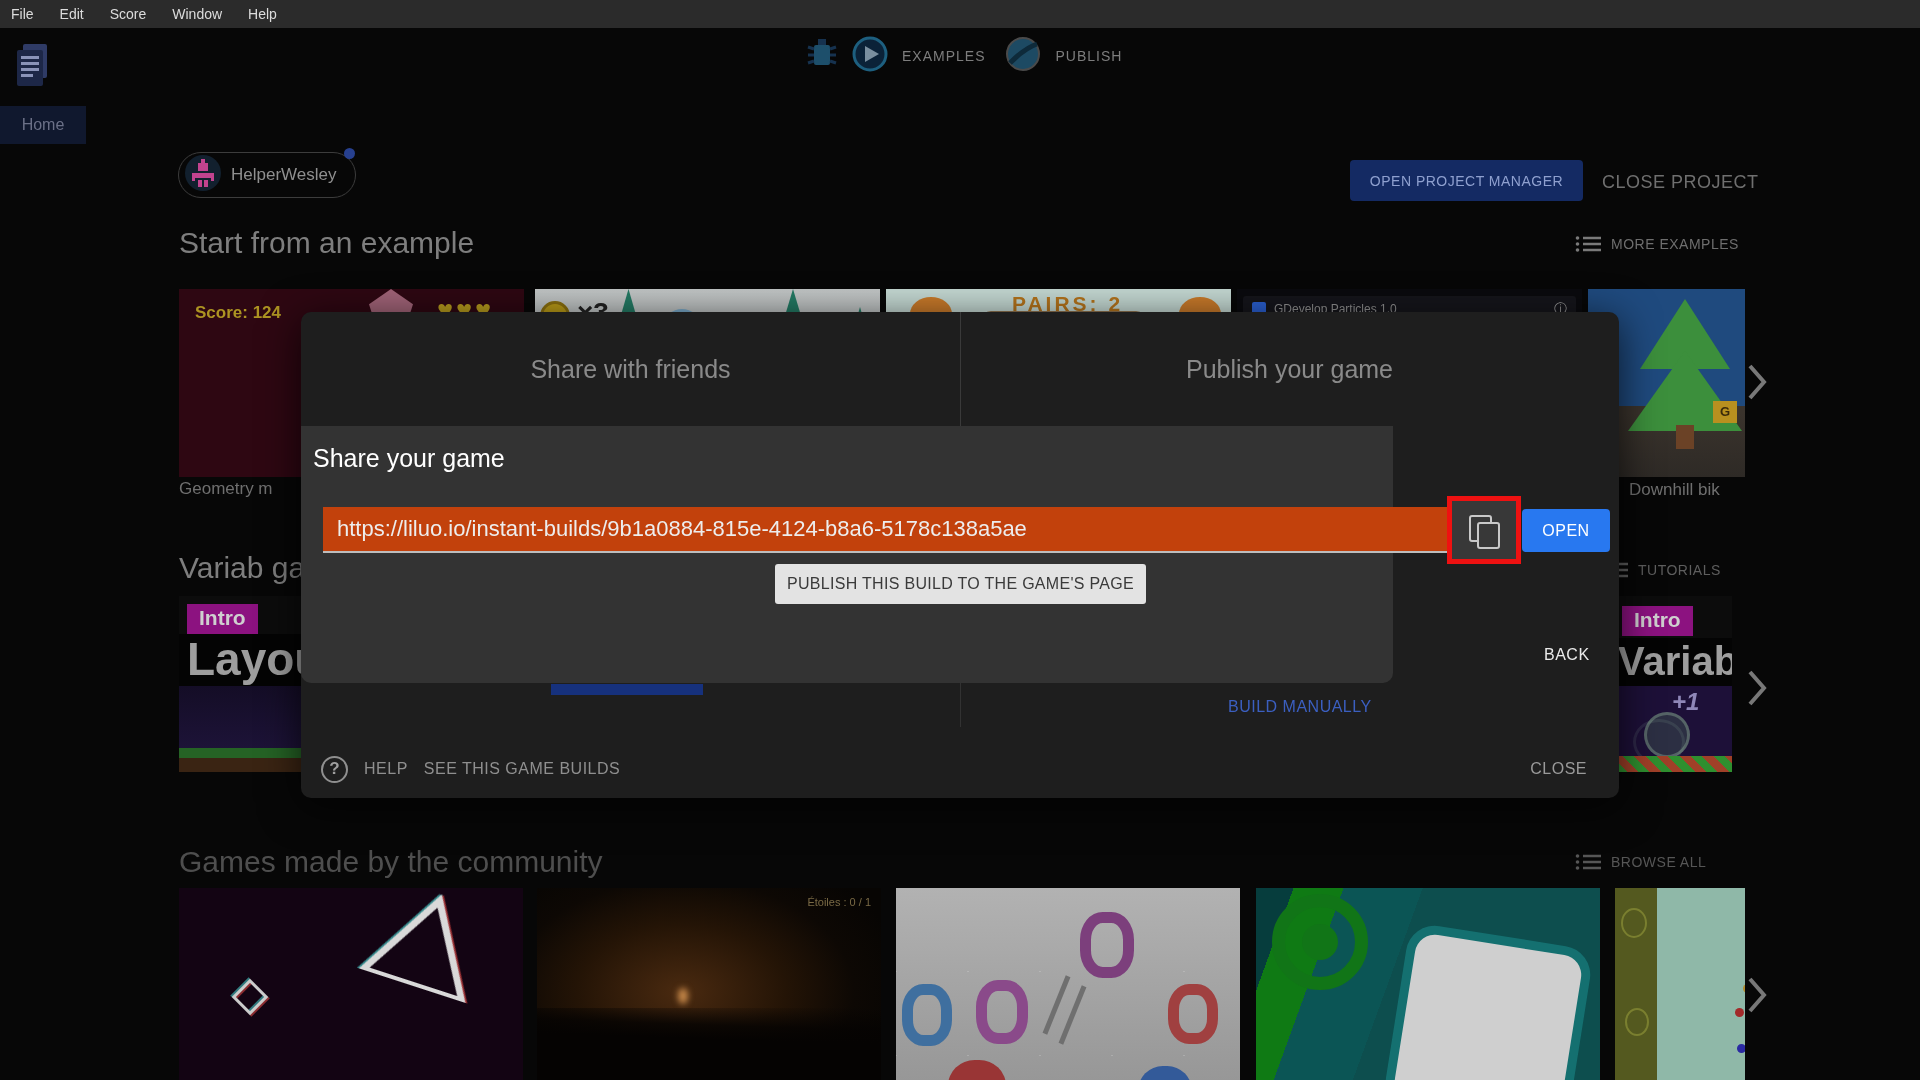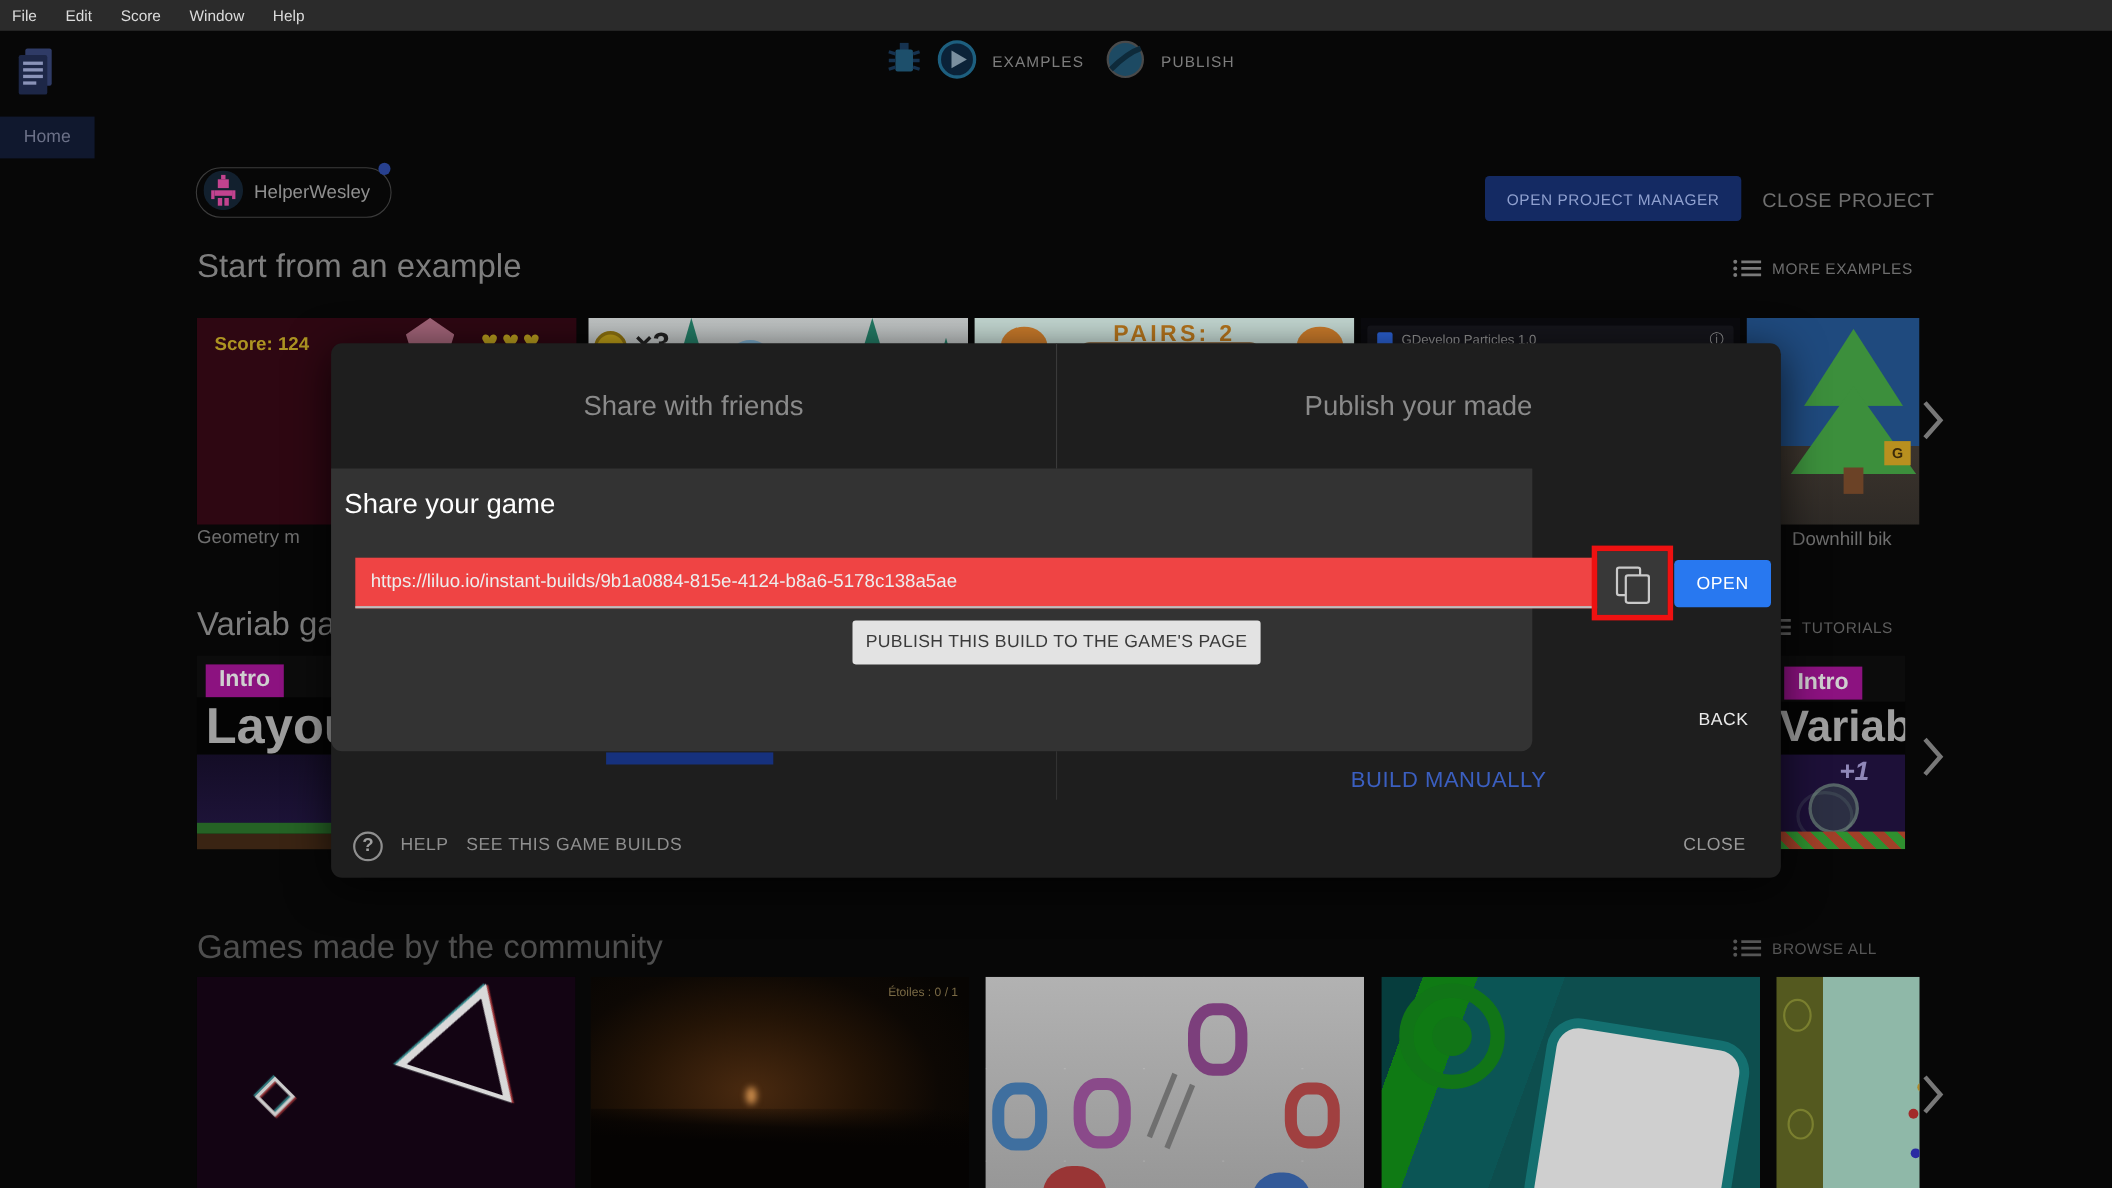--- a/index.html
+++ b/index.html
@@ -141,38 +141,38 @@
             box-shadow:0 8px 40px rgba(0,0,0,.7); z-index:10;padding-left:48px; }
   .tabs { position:absolute; left:0; top:0; width:100%; height:114px; border-radius:10px 10px 0 0; }
   .tab { position:absolute; top:0; width:659px; height:114px; display:flex; align-items:center; justify-content:center; }
   .tab span { color:#8a8a8a; font-size:25px; }
   .tab-divider { position:absolute; left:659px; top:0; width:1px; height:114px; background:#3a3a3a; }
   .tab-divider2 { position:absolute; left:659px; top:371px; width:1px; height:44px; background:#323232; }
 
   .panel { position:absolute; left:0; top:114px; width:1092px; height:257px; background:#333333;
            border-radius:0 0 10px 10px; }
   .panel-title { position:absolute; left:12px; top:18px; color:#ffffff; font-size:25px; }
-  .url-field { position:absolute; left:22px; top:81px; width:1129px; height:46px; background:#ef4444;
-               border:none; border-bottom:2px solid #bdbdbd; color:#ededed; font-size:17px;
+  .url-field { position:absolute; left:22px; top:81px; width:1129px; height:46px; background:#c2410c;
+               border:none; border-bottom:2px solid #bdbdbd; color:#ededed; font-size:22px;
                padding:0 14px; font-family:inherit; outline:none; }
   .copy-btn { position:absolute; left:1151px; top:75px; width:64px; height:59px; background:#383838;
               border:none; display:flex; align-items:center; justify-content:center; }
   .copy-ic { position:relative; width:30px; height:31px; }
   .copy-ic::before { content:""; position:absolute; left:0; top:0; width:19px; height:23px;
                      border:2.5px solid #c9c9c9; border-radius:3px; }
   .copy-ic::after { content:""; position:absolute; left:8px; top:7px; width:19px; height:23px;
                     background:#383838; border:2.5px solid #c9c9c9; border-radius:3px; }
   .open-btn { position:absolute; left:1221px; top:83px; width:88px; height:43px; background:#2878f0;
               border:none; border-radius:4px; color:#fff; font-size:16px; letter-spacing:.5px; font-family:inherit; }
   .pub-build-btn { position:absolute; left:474px; top:138px; width:371px; height:40px; background:#e3e3e3;
                    border:none; border-radius:3px; color:#3a3a3a; font-size:16px; letter-spacing:.3px; font-family:inherit; }
   .back-btn { position:absolute; left:1243px; top:220px; color:#eaeaea; font-size:16px; letter-spacing:.5px; }
 
   .blue-sliver { position:absolute; left:250px; top:372px; width:152px; height:11px; background:#16317d; }
-  .build-manually { position:absolute; left:927px; top:386px; color:#3b5fc0; font-size:20px; letter-spacing:.5px; }
+  .build-manually { position:absolute; left:927px; top:386px; color:#3b5fc0; font-size:16px; letter-spacing:.5px; }
 
   .dlg-footer { position:absolute; left:0; top:428px; width:100%; height:58px; display:flex; align-items:center;
                 padding:0 32px 0 20px; gap:16px; }
   .help-ic { width:27px; height:27px; border:2px solid #8f8f8f; border-radius:50%; color:#9f9f9f;
              font-size:17px; font-weight:bold; display:flex; align-items:center; justify-content:center; flex:0 0 auto; }
   .dlg-footer .ftxt { color:#8f8f8f; font-size:16px; letter-spacing:.5px; }
   .dlg-footer .spacer { flex:1 1 auto; }
 
   
   .annotation { left:1447px; top:496px; width:74px; height:68px; border:5px solid #ee1111; z-index:20; }
@@ -412,21 +412,21 @@
         <polyline points="5,4 19,20 5,36" fill="none" stroke="#787878" stroke-width="4"></polyline>
       </svg>
   </span>
 
   <div class="abs dialog">
     <div class="tabs">
       <div class="tab" style="left:0;">
         <span>Share with friends</span>
       </div>
       <div class="tab" style="left:659px;">
-        <span>Publish your made</span>
+        <span>Publish your game</span>
       </div>
       <div class="tab-divider"></div>
     </div>
 
     <div class="panel">
       <div class="panel-title">Share your game</div>
       <input class="url-field" type="text" readonly="" value="https://liluo.io/instant-builds/9b1a0884-815e-4124-b8a6-5178c138a5ae" style="">
       <button class="copy-btn">
         <span class="copy-ic"></span>
       </button>

